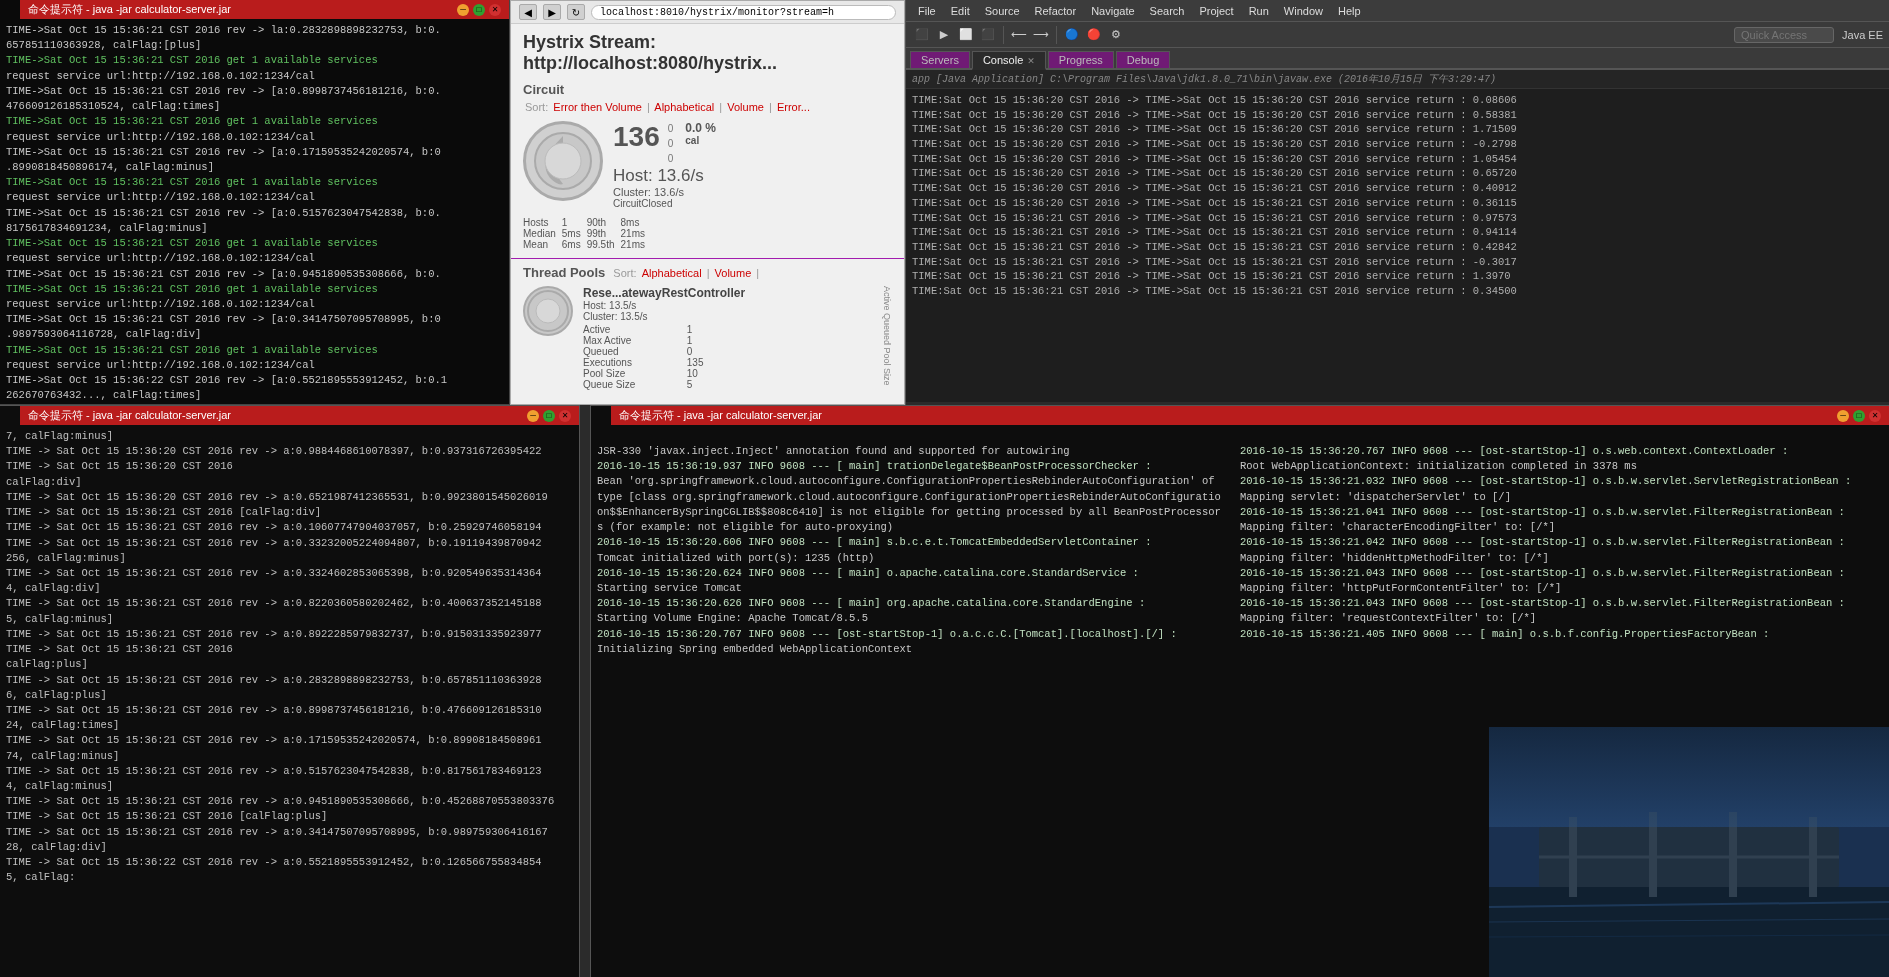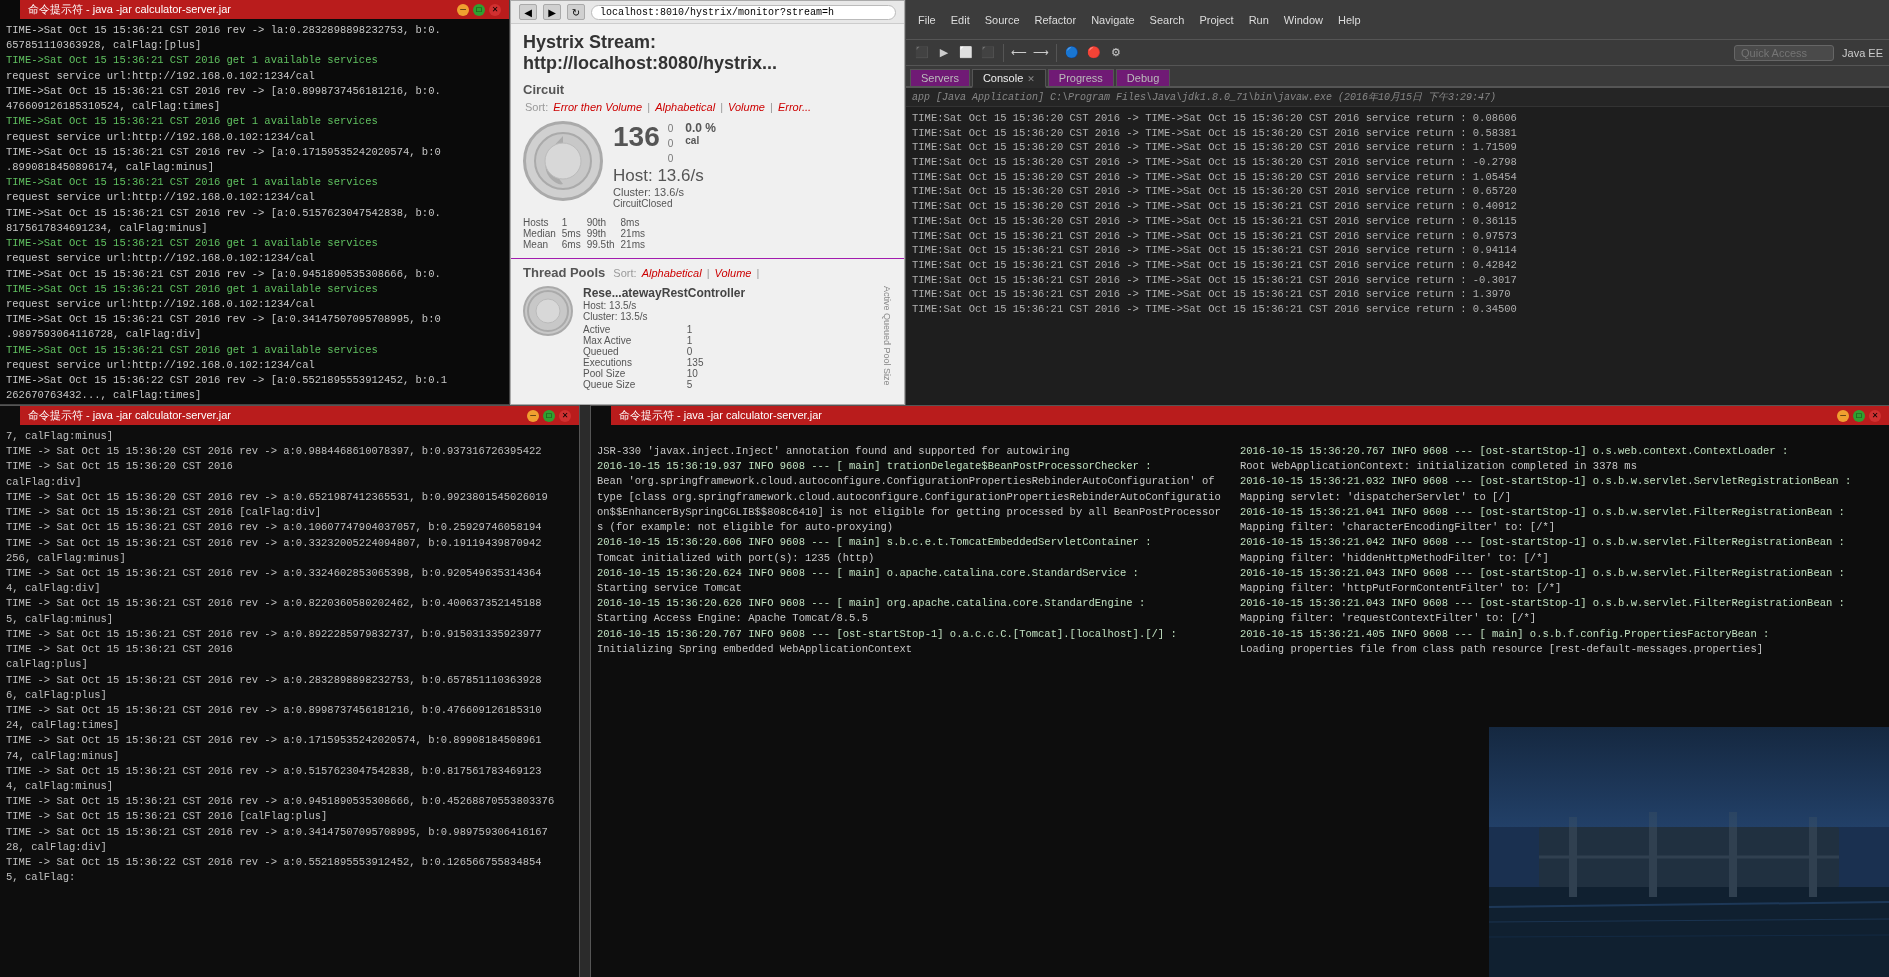--- a/index.html
+++ b/index.html
@@ -105,21 +105,20 @@
     .hystrix-sort-bar {
       padding: 2px 12px;
       font-size: 11px;
       font-family: Arial, sans-serif;
       color: #555;
     }
     .hystrix-sort-bar a {
       color: #c00;
       text-decoration: none;
       font-size: 11px;
-      font-style: italic;
     }
     .hystrix-sort-bar span {
       color: #999;
       margin: 0 2px;
     }
     .hystrix-circuit-area {
       padding: 6px 12px;
       display: flex;
       align-items: flex-start;
       gap: 10px;
@@ -190,21 +189,21 @@
       position: absolute;
       top: 0; left: 905px;
       width: 984px;
       height: 405px;
       background: #2b2b2b;
       overflow: hidden;
       border-left: 1px solid #555;
     }
     .eclipse-menubar {
       background: #3c3c3c;
-      height: 40px;
+      height: 22px;
       display: flex;
       align-items: center;
       padding: 0 6px;
       gap: 3px;
       border-bottom: 1px solid #555;
     }
     .eclipse-menubar-item {
       color: #ddd;
       font-size: 11px;
       font-family: Arial, sans-serif;
@@ -633,37 +632,36 @@
       <div style="color: rgb(192, 224, 192); display: block; break-inside: avoid;">2016-10-15 15:36:19.937  INFO 9608 --- [            main] trationDelegate$BeanPostProcessorChecker :</div>
       <div style="color: rgb(200, 200, 200); display: block; break-inside: avoid;">Bean 'org.springframework.cloud.autoconfigure.ConfigurationPropertiesRebinderAutoConfiguration' of</div>
       <div style="color: rgb(200, 200, 200); display: block; break-inside: avoid;">type [class org.springframework.cloud.autoconfigure.ConfigurationPropertiesRebinderAutoConfiguratio</div>
       <div style="color: rgb(200, 200, 200); display: block; break-inside: avoid;">on$$EnhancerBySpringCGLIB$$808c6410] is not eligible for getting processed by all BeanPostProcessor</div>
       <div style="color: rgb(200, 200, 200); display: block; break-inside: avoid;">s (for example: not eligible for auto-proxying)</div>
       <div style="color: rgb(192, 224, 192); display: block; break-inside: avoid;">2016-10-15 15:36:20.606  INFO 9608 --- [            main] s.b.c.e.t.TomcatEmbeddedServletContainer :</div>
       <div style="color: rgb(200, 200, 200); display: block; break-inside: avoid;">Tomcat initialized with port(s): 1235 (http)</div>
       <div style="color: rgb(192, 224, 192); display: block; break-inside: avoid;">2016-10-15 15:36:20.624  INFO 9608 --- [            main] o.apache.catalina.core.StandardService   :</div>
       <div style="color: rgb(200, 200, 200); display: block; break-inside: avoid;">Starting service Tomcat</div>
       <div style="color: rgb(192, 224, 192); display: block; break-inside: avoid;">2016-10-15 15:36:20.626  INFO 9608 --- [            main] org.apache.catalina.core.StandardEngine  :</div>
-      <div style="color: rgb(200, 200, 200); display: block; break-inside: avoid;">Starting Access Engine: Apache Tomcat/8.5.5</div>
+      <div style="color: rgb(200, 200, 200); display: block; break-inside: avoid;">Starting Volume Engine: Apache Tomcat/8.5.5</div>
       <div style="color: rgb(192, 224, 192); display: block; break-inside: avoid;">2016-10-15 15:36:20.767  INFO 9608 --- [ost-startStop-1] o.a.c.c.C.[Tomcat].[localhost].[/]       :</div>
       <div style="color: rgb(200, 200, 200); display: block; break-inside: avoid;">Initializing Spring embedded WebApplicationContext</div>
       <div style="color: rgb(192, 224, 192); display: block; break-inside: avoid;">2016-10-15 15:36:20.767  INFO 9608 --- [ost-startStop-1] o.s.web.context.ContextLoader            :</div>
       <div style="color: rgb(200, 200, 200); display: block; break-inside: avoid;">Root WebApplicationContext: initialization completed in 3378 ms</div>
       <div style="color: rgb(192, 224, 192); display: block; break-inside: avoid;">2016-10-15 15:36:21.032  INFO 9608 --- [ost-startStop-1] o.s.b.w.servlet.ServletRegistrationBean  :</div>
       <div style="color: rgb(200, 200, 200); display: block; break-inside: avoid;">Mapping servlet: 'dispatcherServlet' to [/]</div>
       <div style="color: rgb(192, 224, 192); display: block; break-inside: avoid;">2016-10-15 15:36:21.041  INFO 9608 --- [ost-startStop-1] o.s.b.w.servlet.FilterRegistrationBean   :</div>
       <div style="color: rgb(200, 200, 200); display: block; break-inside: avoid;">Mapping filter: 'characterEncodingFilter' to: [/*]</div>
       <div style="color: rgb(192, 224, 192); display: block; break-inside: avoid;">2016-10-15 15:36:21.042  INFO 9608 --- [ost-startStop-1] o.s.b.w.servlet.FilterRegistrationBean   :</div>
       <div style="color: rgb(200, 200, 200); display: block; break-inside: avoid;">Mapping filter: 'hiddenHttpMethodFilter' to: [/*]</div>
       <div style="color: rgb(192, 224, 192); display: block; break-inside: avoid;">2016-10-15 15:36:21.043  INFO 9608 --- [ost-startStop-1] o.s.b.w.servlet.FilterRegistrationBean   :</div>
       <div style="color: rgb(200, 200, 200); display: block; break-inside: avoid;">Mapping filter: 'httpPutFormContentFilter' to: [/*]</div>
       <div style="color: rgb(192, 224, 192); display: block; break-inside: avoid;">2016-10-15 15:36:21.043  INFO 9608 --- [ost-startStop-1] o.s.b.w.servlet.FilterRegistrationBean   :</div>
       <div style="color: rgb(200, 200, 200); display: block; break-inside: avoid;">Mapping filter: 'requestContextFilter' to: [/*]</div>
       <div style="color: rgb(192, 224, 192); display: block; break-inside: avoid;">2016-10-15 15:36:21.405  INFO 9608 --- [            main] o.s.b.f.config.PropertiesFactoryBean     :</div>
-      <div style="color: rgb(200, 200, 200); display: block; break-inside: avoid;">Loading properties file from class path resource [rest-default-messages.properties]</div>
     </div>
 
   <div id="photo-background">
     <svg width="400" height="250">
 
       <rect width="400" height="250" fill="#1a3050"></rect>
       <rect y="160" width="400" height="90" fill="#102030"></rect>
 
       <line x1="0" y1="180" x2="400" y2="175" stroke="#2a5080" stroke-width="2" opacity="0.5"></line>
       <line x1="0" y1="195" x2="400" y2="192" stroke="#2a5080" stroke-width="1" opacity="0.4"></line>

